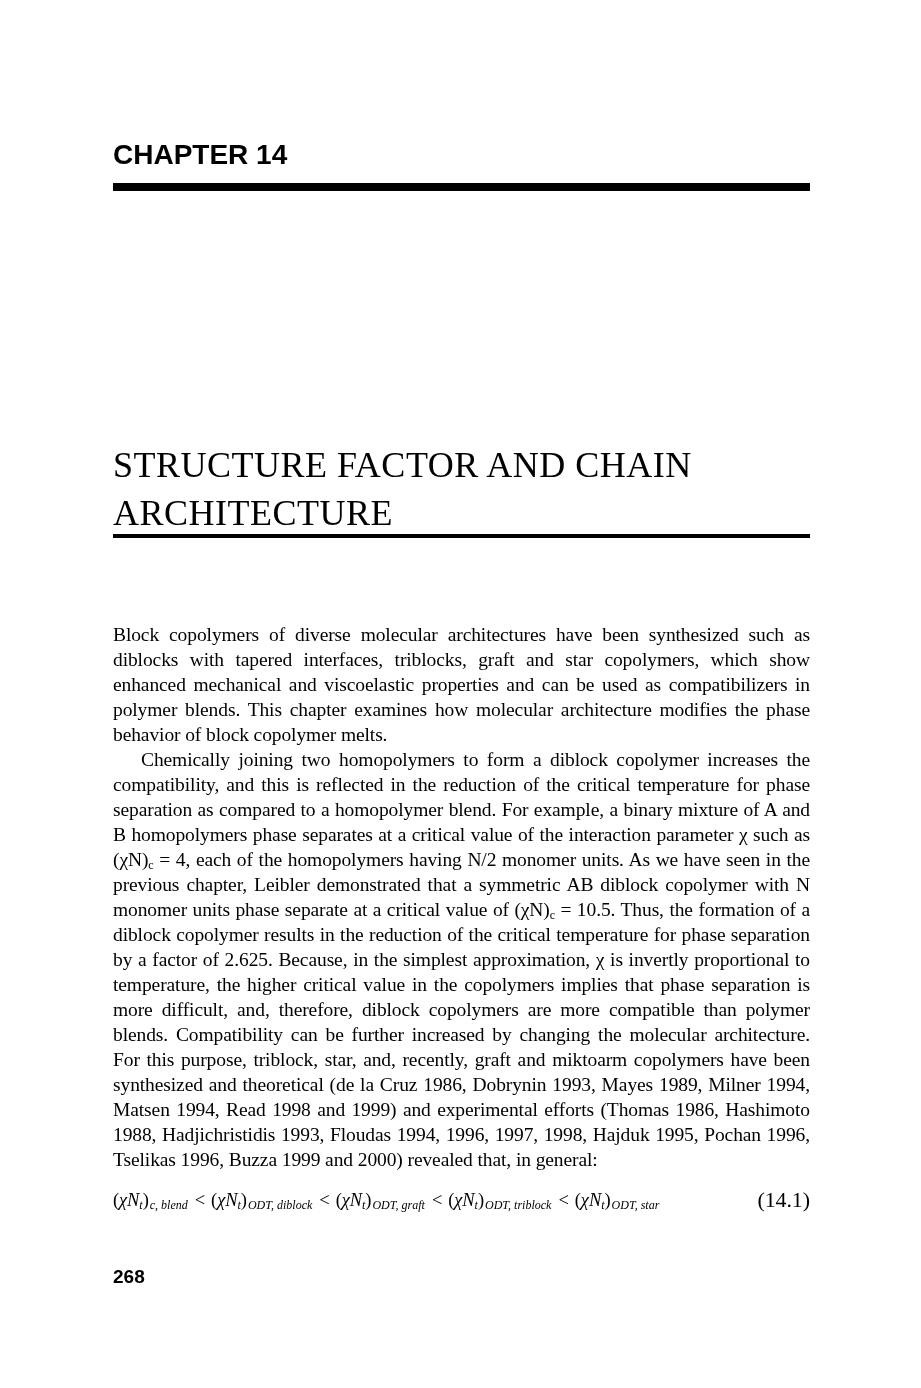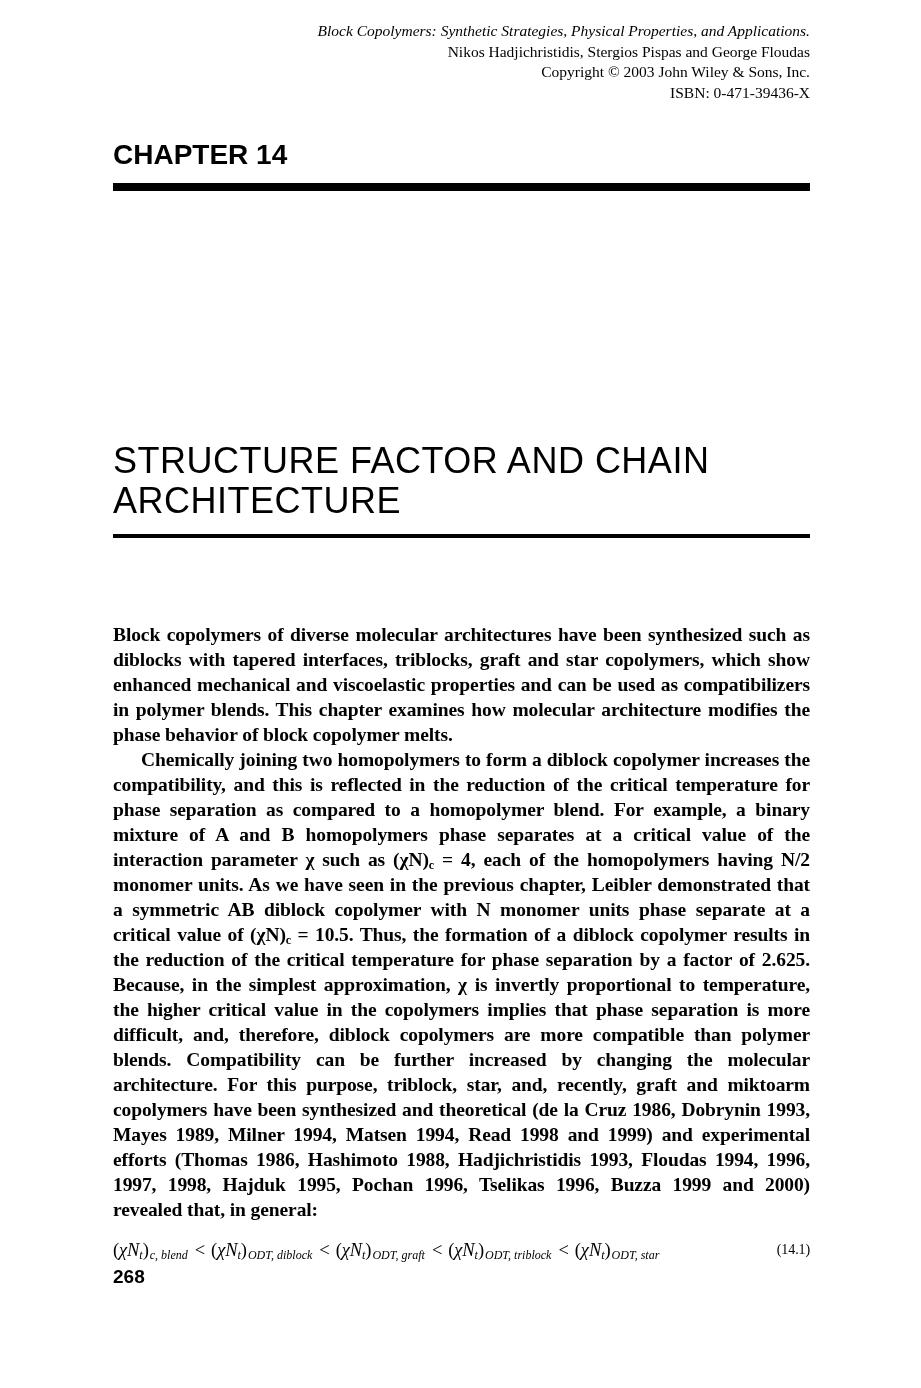--- a/index.html
+++ b/index.html
@@ -41,40 +41,40 @@
   .rule-thick { top: 183px; height: 8px; }
   .rule-thin  { top: 534px; height: 4px; }
 
   
   .chapter-title {
     position: absolute;
     top: 441px;
     left: 113px;
     width: 697px;
     margin: 0;
-    font-family: Liberation Sans, sans-serif;
+    font-family: Liberation Serif, serif;
     font-weight: 400;
     font-size: 36px;
-    line-height: 40px;
+    line-height: 48px;
     letter-spacing: 0.5px;
   }
 
   
   .body-text {
     position: absolute;
     top: 622px;
     left: 113px;
     width: 697px;
     font-family: "Liberation Serif", serif;
     font-size: 19.5px;
     line-height: 25px;
     letter-spacing: -0.1px;
     text-align: justify;
   }
-  .para { margin: 0; font-weight: bold; }
+  .para { margin: 0; }
   .para.indent { text-indent: 28px; }
   .body-text sub {
     font-size: 12px;
     line-height: 0;
     vertical-align: -0.22em;
   }
 
   
   .equation {
     display: flex;
@@ -92,44 +92,38 @@
   .eq-expr { white-space: nowrap; }
   .eq-chi, .eq-var, .eq-sub, .eq-vsub { font-style: italic; }
   .eq-sub, .eq-vsub {
     font-size: 12.5px;
     line-height: 0;
     vertical-align: -0.28em;
     letter-spacing: 0;
   }
   .eq-sub { margin-left: 1px; margin-right: 1px; }
   .eq-lt { margin: 0 6px; font-style: normal; }
-  .eq-number { font-style: normal; font-size: 14px; }
+  .eq-number { font-style: normal; font-size: 22px; }
 
   
   .page-number {
     position: absolute;
     top: 1266px;
     left: 113px;
     font-family: "Liberation Sans", sans-serif;
     font-weight: bold;
     font-size: 19px;
     text-align: right;
   }
 </style>
 </head>
 <body>
 
 <div class="page">
 
-  <div class="pub-header">
-    <div class="italic">Block Copolymers: Synthetic Strategies, Physical Properties, and Applications.</div>
-    <div>Nikos Hadjichristidis, Stergios Pispas and George Floudas</div>
-    <div>Copyright © 2003 John Wiley &amp; Sons, Inc.</div>
-    <div>ISBN: 0-471-39436-X</div>
-  </div>
 
   <div class="chapter-label">CHAPTER 14</div>
 
   <div class="rule rule-thick"></div>
 
   <h1 class="chapter-title">STRUCTURE FACTOR AND CHAIN ARCHITECTURE</h1>
 
   <div class="rule rule-thin"></div>
 
   <div class="body-text">

